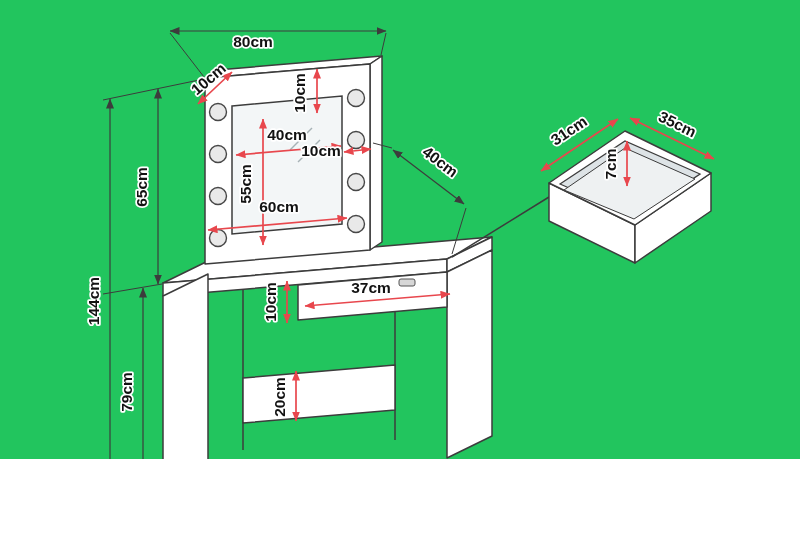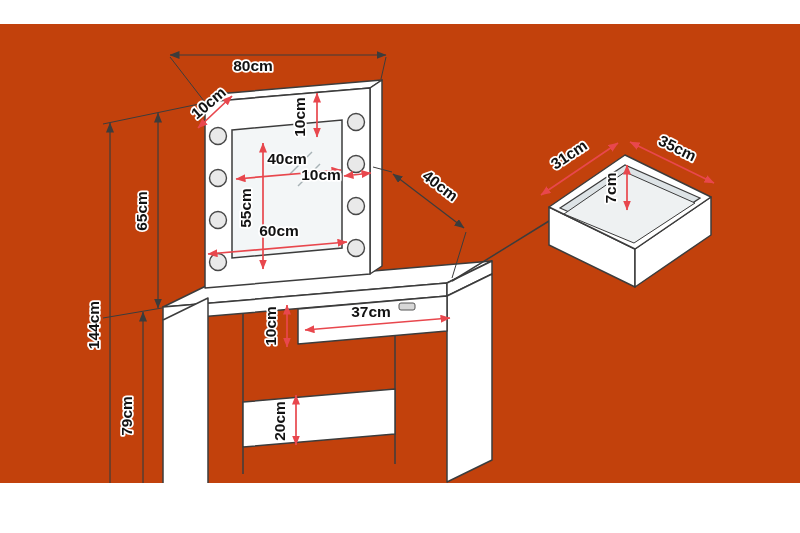--- a/index.html
+++ b/index.html
@@ -1,16 +1,16 @@
 <!DOCTYPE html>
 <html><head>
 <meta charset="utf-8">
 <style>
   html,body{margin:0;padding:0;background:#ffffff;}
-  .canvas{position:relative;width:800px;height:459px;background:#c2410c;overflow:hidden;margin-top:24px;}
+  .canvas{position:relative;width:800px;height:459px;background:#22c55e;overflow:hidden;}
   svg{display:block;}
   .furn{fill:#ffffff;stroke:#3c3c3c;stroke-width:1.5;stroke-linejoin:round;}
   .furnline{fill:none;stroke:#3c3c3c;stroke-width:1.5;}
   .glass{fill:#f3f6f7;stroke:#3c3c3c;stroke-width:1.5;}
   .hatch{stroke:#a7b2b6;stroke-width:1.5;fill:none;}
   .bulb{fill:#e9e9e9;stroke:#474747;stroke-width:1.4;}
   .dimb{stroke:#3c3c3c;stroke-width:1.2;fill:none;}
   .extb{stroke:#3c3c3c;stroke-width:1;fill:none;}
   .dimr{stroke:#e8474d;stroke-width:1.7;fill:none;}
   .cavity{fill:#dde3e6;stroke:#3c3c3c;stroke-width:1.3;}

